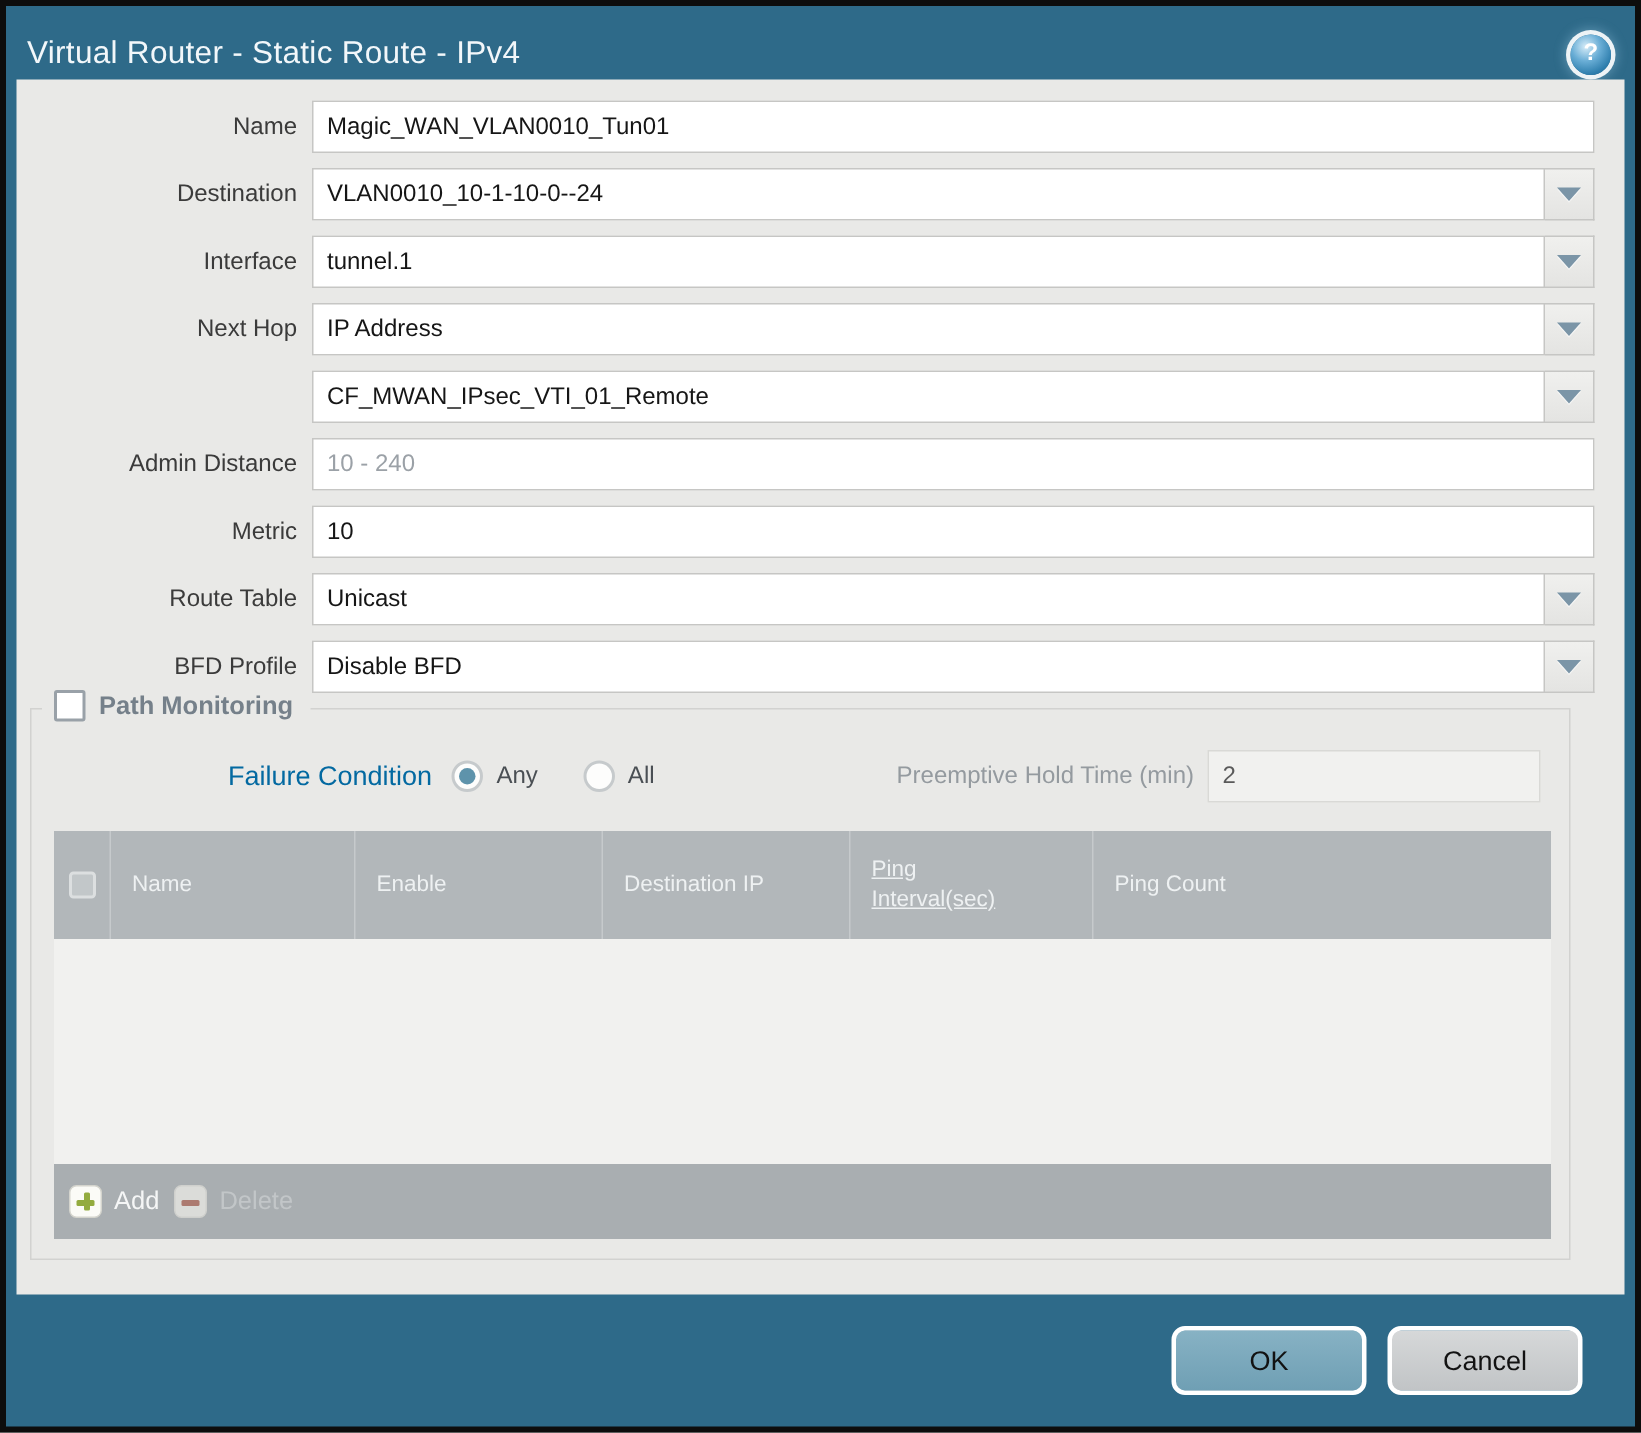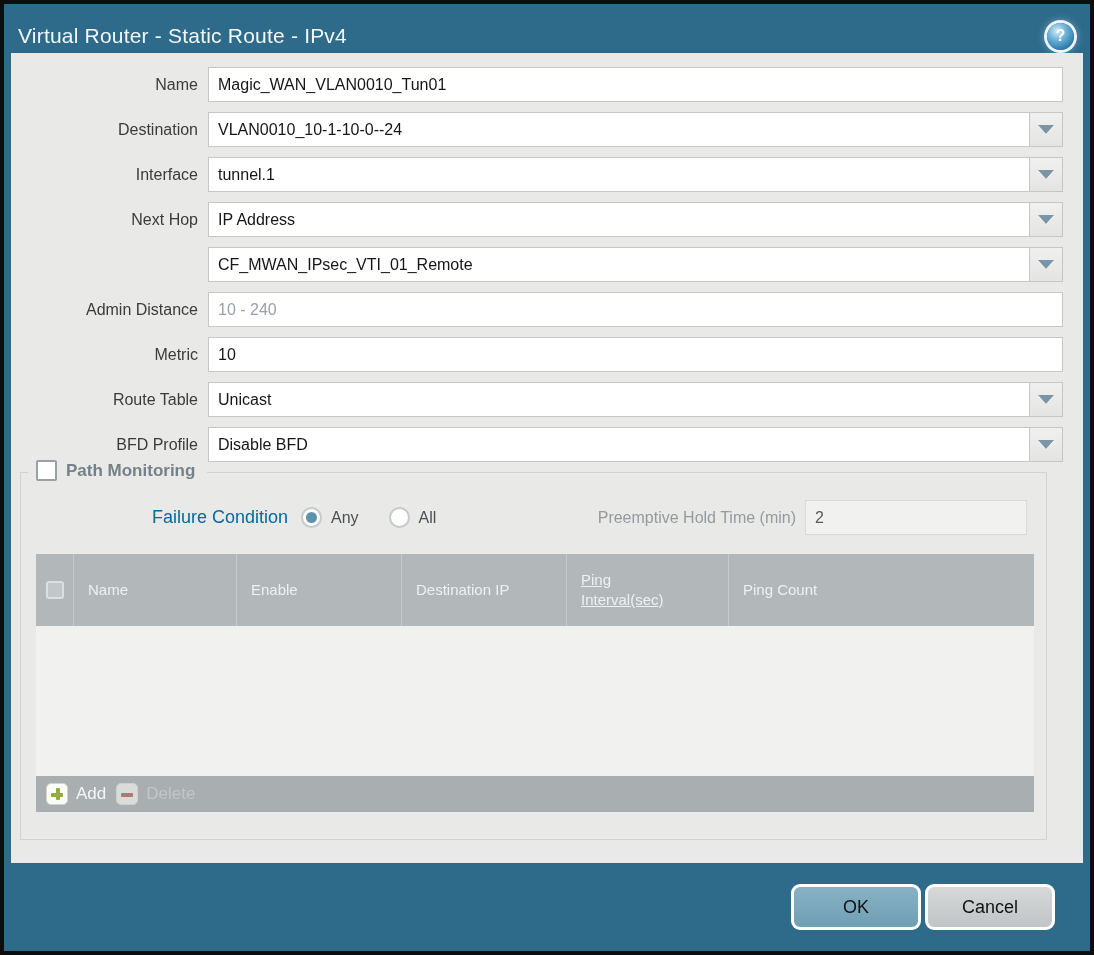--- a/index.html
+++ b/index.html
@@ -54,34 +54,34 @@
   
   .pm-table { margin:19px 12px 0 15px; display:flex; flex-direction:column; }
   .thead { display:grid; grid-template-columns:37px 163px 165px 165px 162px 163px 1fr;
            background:#b2b7ba; height:72px; }
   .th { display:flex; align-items:center; padding-left:14px; color:#eef1f2; font-size:15px;
         border-left:1px solid #c6cacc; line-height:1.35; }
   .th:first-child { border-left:none; padding-left:0; justify-content:center; }
   .th .wrapcell { max-width:100px;text-decoration:underline; }
   .th-checkbox { width:18px; height:18px; background:#c2c7c9; border:2px solid #dcdfe0; border-radius:3px; cursor:pointer; }
   .tbody { height:150px; background:#f1f1ef; }
-  .toolbar { height:36px; background:#a9aeb1; display:flex; align-items:center; padding-left:10px; gap:10px; }
+  .toolbar { height:50px; background:#a9aeb1; display:flex; align-items:center; padding-left:10px; gap:10px; }
   .tool-btn { display:flex; align-items:center; gap:8px; cursor:pointer; }
   .chip { position:relative; width:22px; height:22px; border-radius:5px; background:#fbfbf7; border:1px solid #d4d4cd; flex:none; }
   .chip-plus::before { content:""; position:absolute; left:4px; right:4px; top:9px; height:4px; background:#93ab3f; border-radius:1px; }
   .chip-plus::after  { content:""; position:absolute; top:4px; bottom:4px; left:9px; width:4px; background:#93ab3f; border-radius:1px; }
   .chip-minus { background:#e8e8e4; border-color:#d9d9d4; opacity:.8; }
   .chip-minus::before { content:""; position:absolute; left:4px; right:4px; top:9px; height:4px; background:#ad6e60; border-radius:1px; }
   .tool-label-add { color:#f5f6f6; font-size:17px; }
   .tool-label-delete { color:#c2c6c8; font-size:17px; }
   .tool-btn.disabled { cursor:default; }
 
   
   .button-bar { position:absolute; left:7px; right:7px; bottom:0; height:88px;
-                display:flex; justify-content:flex-end; align-items:center; gap:4px; padding-right:28px; }
+                display:flex; justify-content:flex-end; align-items:center; gap:14px; padding-right:28px; }
   .btn { width:130px; height:46px; border-radius:9px; border:3px solid #ffffff; font-family:"Liberation Sans",sans-serif;
          font-size:18px; color:#121212; cursor:pointer; }
   .btn-ok { background:linear-gradient(#87b2c4,#6f9fb4); }
   .btn-cancel { background:linear-gradient(#d6d8d9,#c1c4c6); }
 </style>
 </head>
 <body>
 
 <div class="window">
   <div class="chrome">

